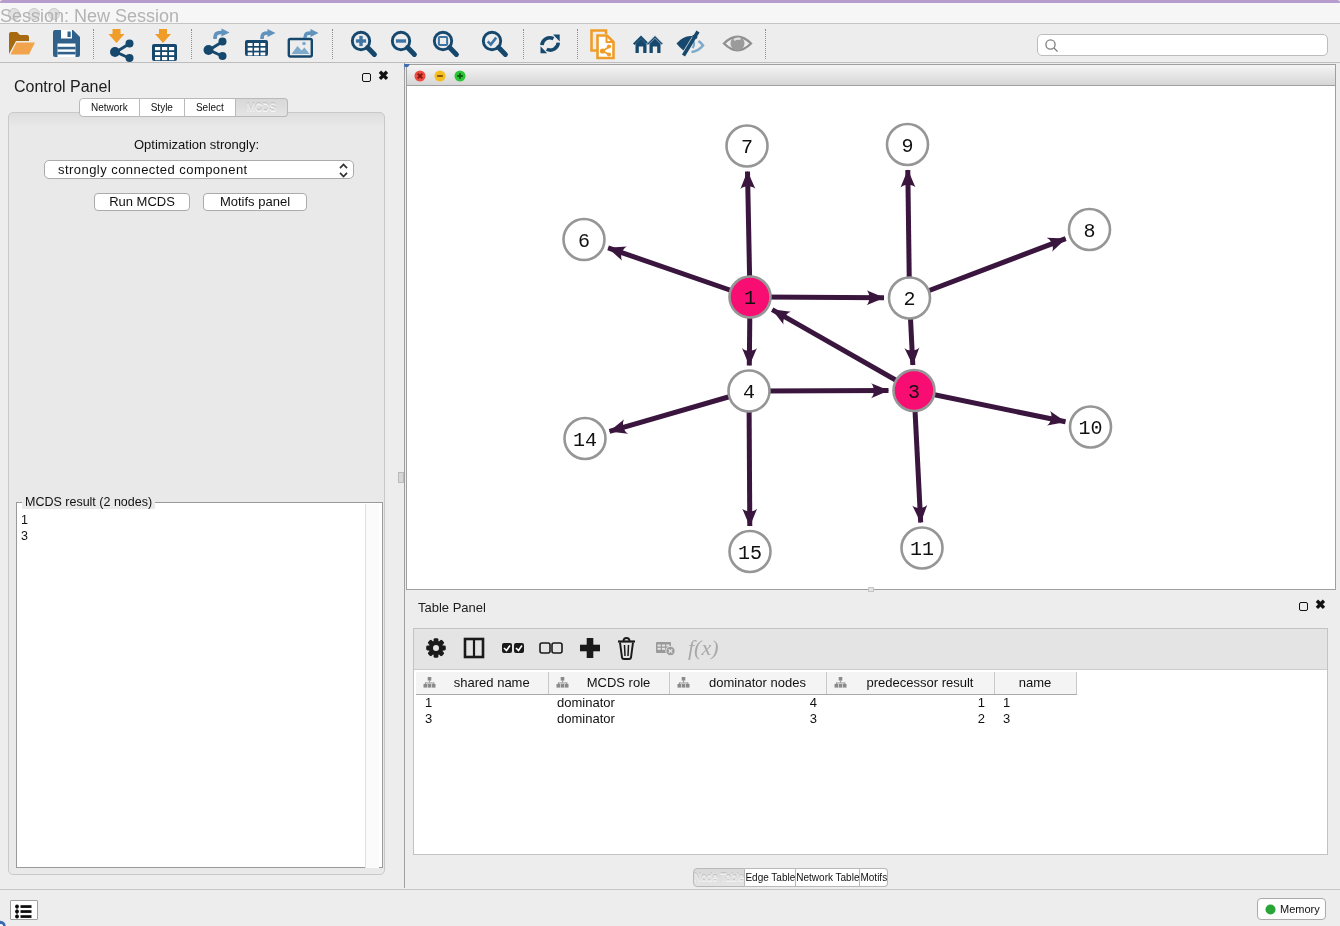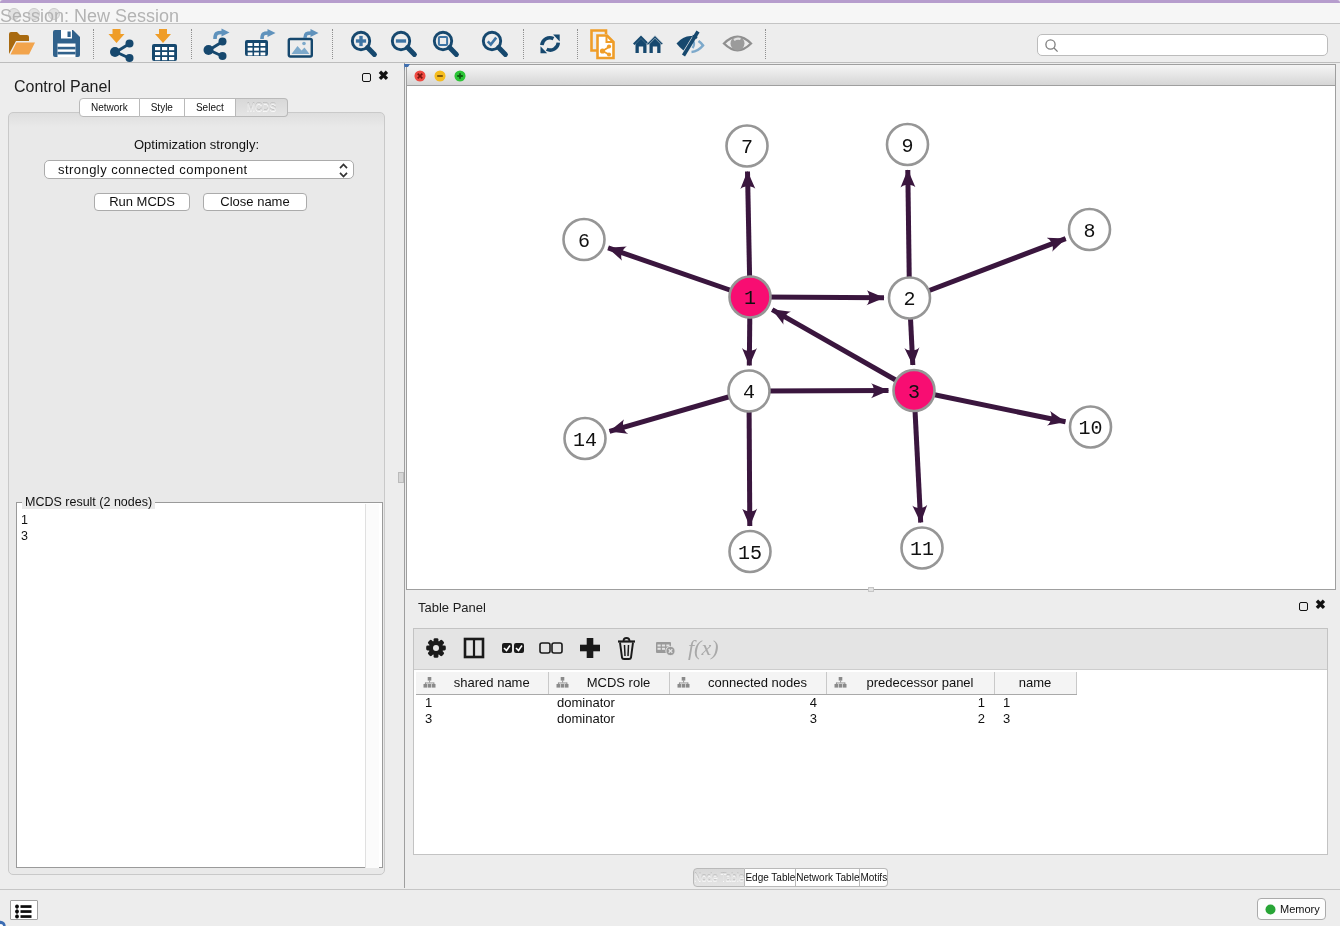--- a/index.html
+++ b/index.html
@@ -250,21 +250,21 @@
   <div class="tab last dis">MCDS</div>
 </div>
 <div class="abs" id="opt-label">Optimization strongly:</div>
 <div class="abs" id="dropdown">strongly connected component
   <svg width="11" height="15" viewBox="0 0 11 15" style="position:absolute;right:4px;top:2px;">
       <path d="M2,5.2 L5.5,1.5 L9,5.2" fill="none" stroke="#333" stroke-width="1.7"></path>
       <path d="M2,9.8 L5.5,13.5 L9,9.8" fill="none" stroke="#333" stroke-width="1.7"></path>
     </svg>
 </div>
 <div class="btn" style="left:94px; top:193px; width:96px;">Run MCDS</div>
-<div class="btn" style="left:203px; top:193px; width:104px;">Close name</div>
+<div class="btn" style="left:203px; top:193px; width:104px;">Motifs panel</div>
 <div class="abs" id="fieldset">
     <div id="fs-scroll"></div>
   </div>
 <div class="abs" id="fs-legend">MCDS result (2 nodes)</div>
 <div class="abs" id="fs-text">1<br>3</div>
 
 <div class="abs" id="vsplit"></div>
 <div class="abs" id="vsplit-handle"></div>
 
 <div class="abs" id="net-frame">
@@ -450,37 +450,37 @@
                   <g fill="#8a8a8a">
                     <rect x="4.7" y="1" width="3.6" height="3.6"></rect>
                     <rect x="0.5" y="8" width="3.6" height="3.6"></rect>
                     <rect x="4.7" y="8" width="3.6" height="3.6"></rect>
                     <rect x="8.9" y="8" width="3.6" height="3.6"></rect>
                     <path d="M6.2 4.6 h0.9 v2 h-0.9 z"></path>
                     <path d="M2 6.5 h9.3 v0.9 H2 z"></path>
                     <path d="M1.9 6.7 h0.9 v1.5 h-0.9 z M10.4 6.7 h0.9 v1.5 h-0.9 z"></path>
                   </g>
                 </svg>
-                <span>connected nodes</span>
+                <span>dominator nodes</span>
               </div>
             </th>
         <th>
               <div class="thc">
                 <svg width="13" height="13" viewBox="0 0 13 13">
                   <g fill="#8a8a8a">
                     <rect x="4.7" y="1" width="3.6" height="3.6"></rect>
                     <rect x="0.5" y="8" width="3.6" height="3.6"></rect>
                     <rect x="4.7" y="8" width="3.6" height="3.6"></rect>
                     <rect x="8.9" y="8" width="3.6" height="3.6"></rect>
                     <path d="M6.2 4.6 h0.9 v2 h-0.9 z"></path>
                     <path d="M2 6.5 h9.3 v0.9 H2 z"></path>
                     <path d="M1.9 6.7 h0.9 v1.5 h-0.9 z M10.4 6.7 h0.9 v1.5 h-0.9 z"></path>
                   </g>
                 </svg>
-                <span>predecessor panel</span>
+                <span>predecessor result</span>
               </div>
             </th>
         <th>
               <div class="thc" style="justify-content:center; padding-left:0;">
                 <span>name</span>
               </div>
             </th>
       </tr>
       <tr>
             <td>1</td>

